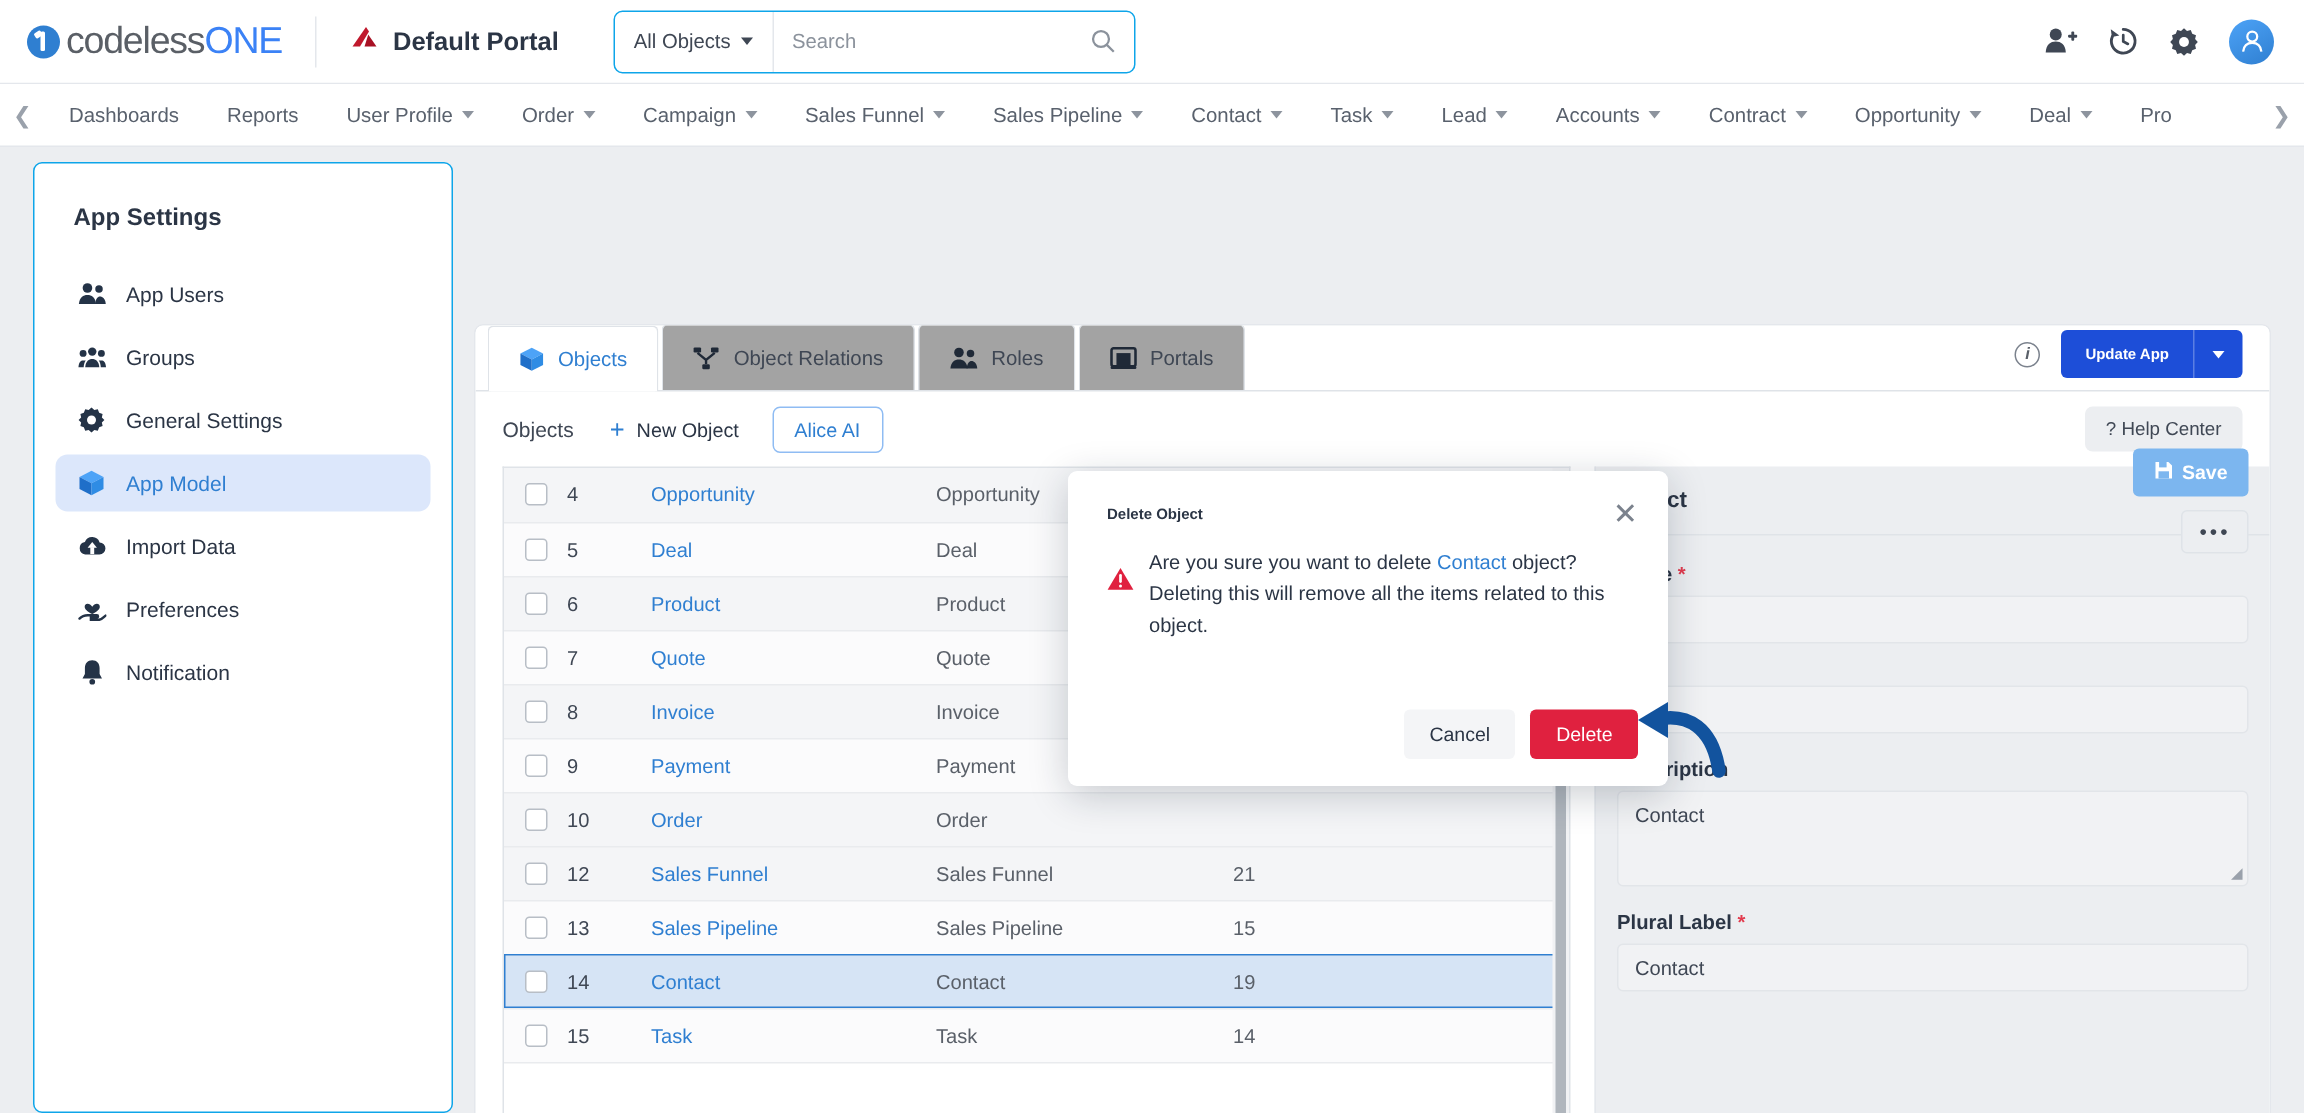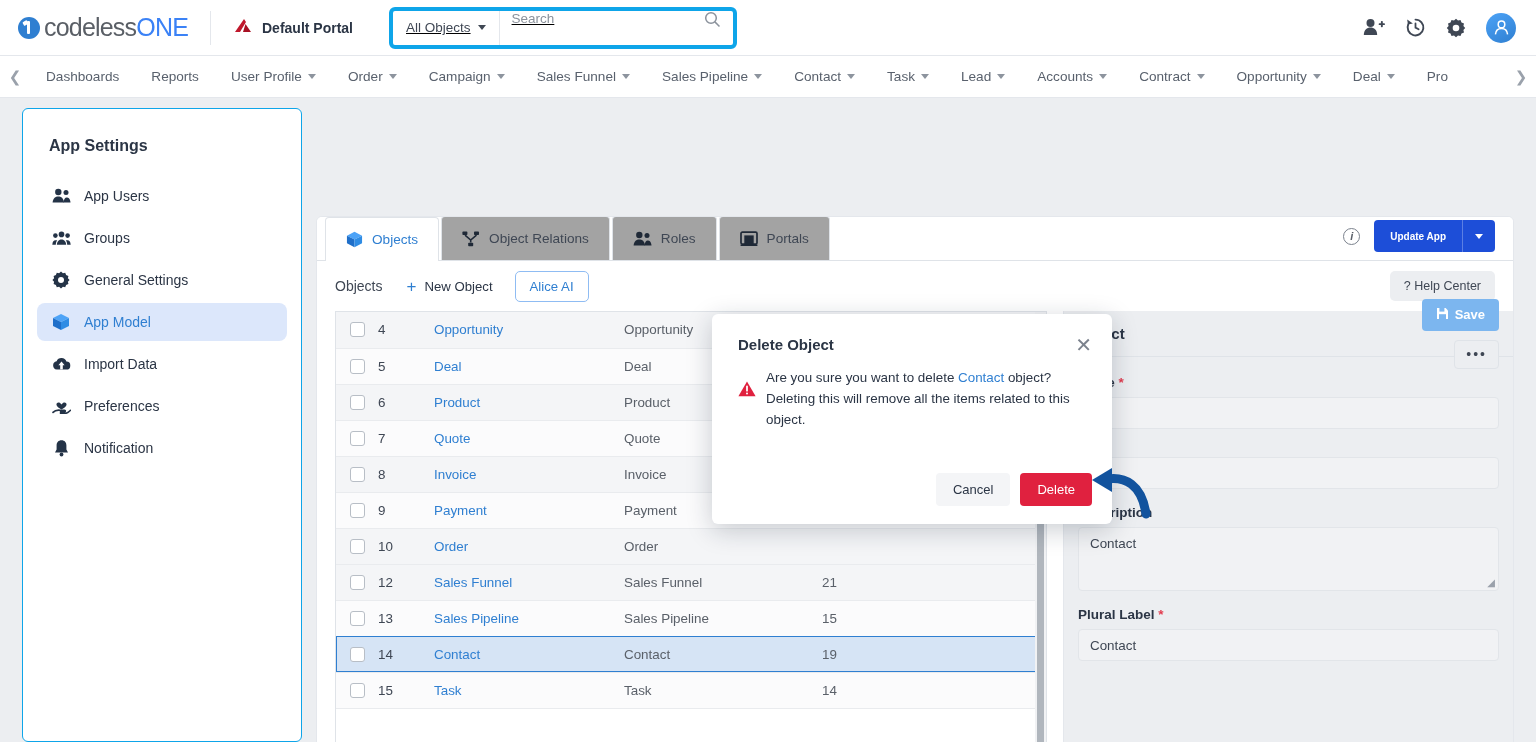--- a/index.html
+++ b/index.html
@@ -43,26 +43,26 @@
   .logo-text { font-size: 25px; letter-spacing: -0.8px; font-weight: 500; }
   .logo-text .a { color: #5a5f66; }
   .logo-text .b { color: #3b82f6; }
 
   .hdr-div { width: 1px; height: 34px; background: #e4e7ec; }
 
   .portal {
     display: flex; align-items: center; gap: 9px;
     padding: 0 22px; height: 56px;
   }
-  .portal-label { font-size: 14px; color: #2b3545; font-weight: bold; }
+  .portal-label { font-size: 17px; color: #2b3545; font-weight: bold; }
 
   .searchbox {
-    display: flex; align-items: flex-start;
+    display: flex; align-items: center;
     height: 42px; width: 348px; margin-left: 14px;
-    border: 4px solid #0ea5e9; border-radius: 6px; background: #fff; text-decoration: underline;
+    border: 1px solid #0ea5e9; border-radius: 6px; background: #fff;
   }
   .sb-select {
     display: flex; align-items: center; gap: 7px;
     padding: 0 13px; height: 100%;
     font-size: 13.5px; color: #3f4754;
     border-right: 1px solid #e4e7ec;
   }
   .sb-input {
     flex: 1; display: flex; align-items: center;
     padding: 0 12px; font-size: 13.5px; color: #8b929c;
@@ -281,21 +281,21 @@
     position: absolute; left: 712px; top: 314px;
     width: 400px; height: 210px;
     background: #ffffff; border-radius: 6px;
     box-shadow: 0 6px 26px rgba(20,30,50,.22);
     z-index: 40;
   }
   .modal-head {
     display: flex; align-items: center;
     padding: 22px 20px 0 26px;
   }
-  .modal-title { font-size: 15px; color: #2b3545; font-weight: bold; }
+  .modal-title { font-size: 10px; color: #2b3545; font-weight: bold; }
   .modal-x {
     margin-left: auto; color: #7b828d; font-size: 20px;
     line-height: 14px; cursor: pointer; font-weight: 300;
   }
   .modal-body {
     display: flex; gap: 10px; padding: 14px 22px 0 26px;
   }
   .warn-ico { flex: none; padding-top: 14px; }
   .modal-text {
     font-size: 13.4px; color: #2b3545; line-height: 21px;

